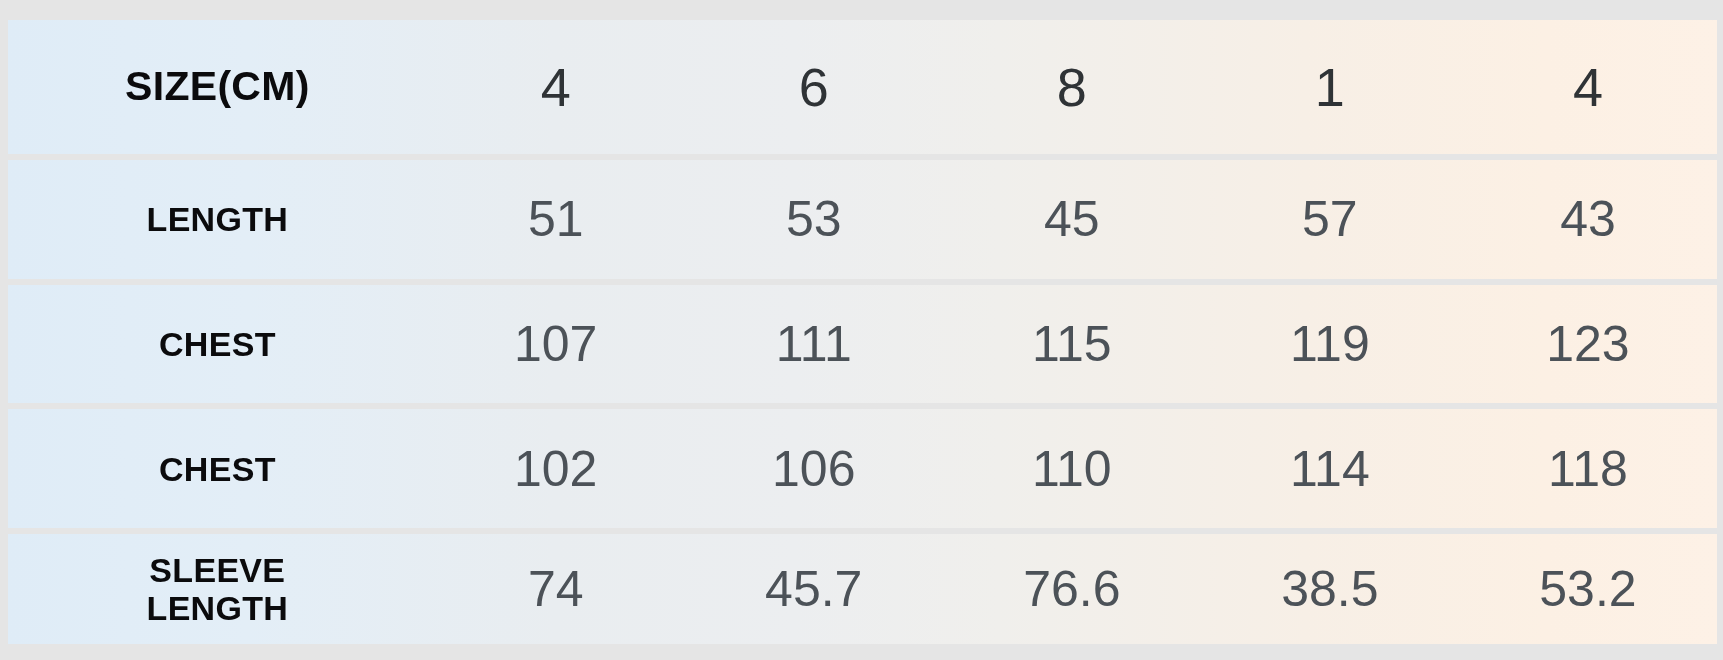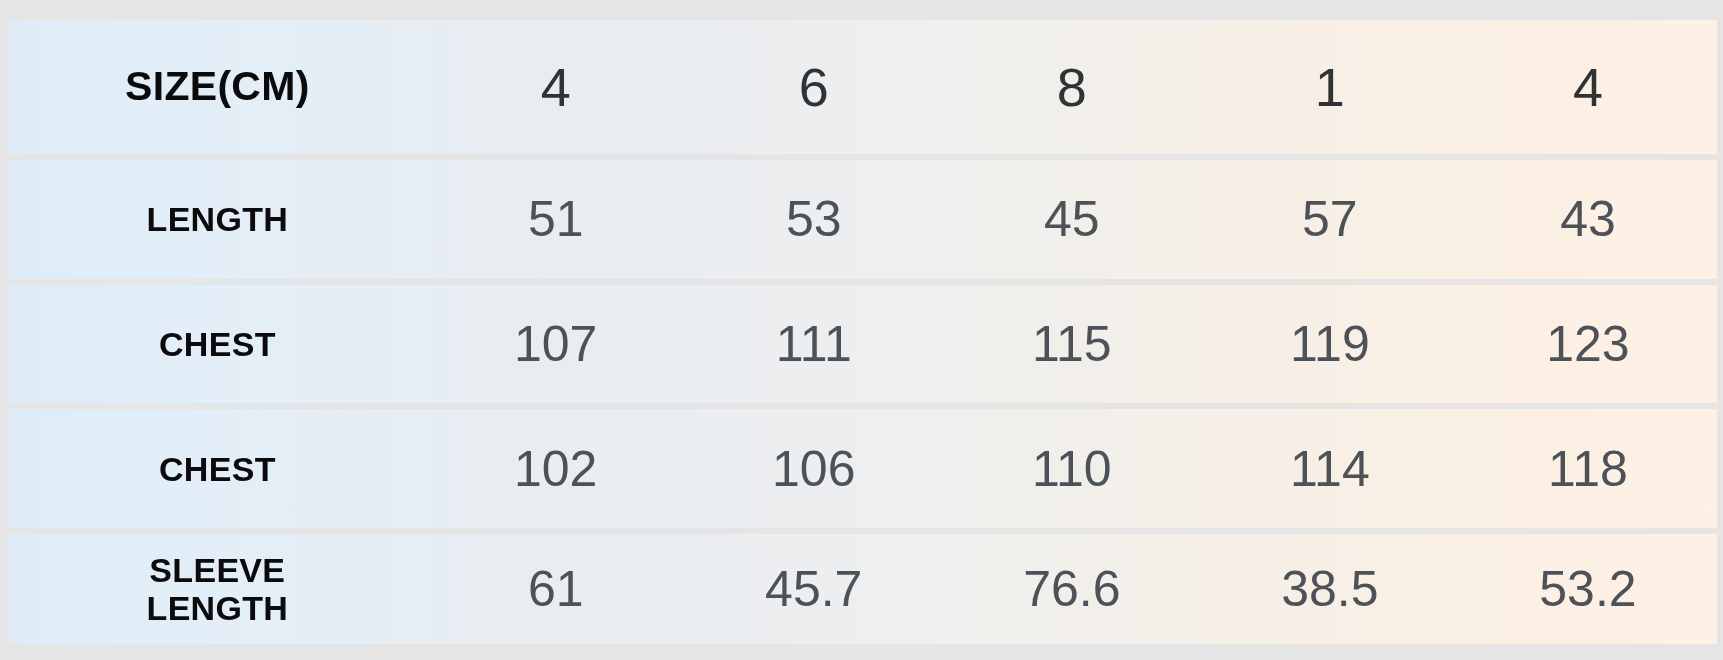--- a/index.html
+++ b/index.html
@@ -135,21 +135,21 @@
         <td class="cell col-val body-value">110</td>
         <td class="cell col-val body-value">114</td>
         <td class="cell col-val body-value">118</td>
       </tr>
 
       <tr class="chart-row r-last">
         <td class="cell col-label row-label">
           <span class="label-line">SLEEVE</span>
           <span class="label-line">LENGTH</span>
         </td>
-        <td class="cell col-val body-value">61</td>
+        <td class="cell col-val body-value">74</td>
         <td class="cell col-val body-value">45.7</td>
         <td class="cell col-val body-value">76.6</td>
         <td class="cell col-val body-value">38.5</td>
         <td class="cell col-val body-value">53.2</td>
       </tr>
 
     </tbody>
   </table>
 </div>
 

